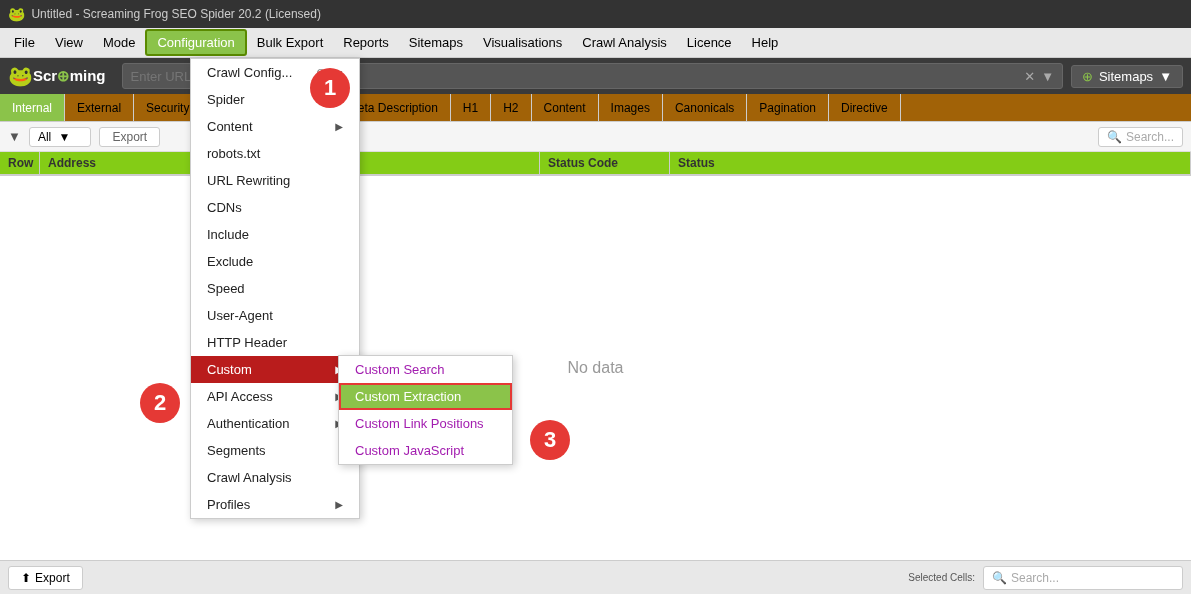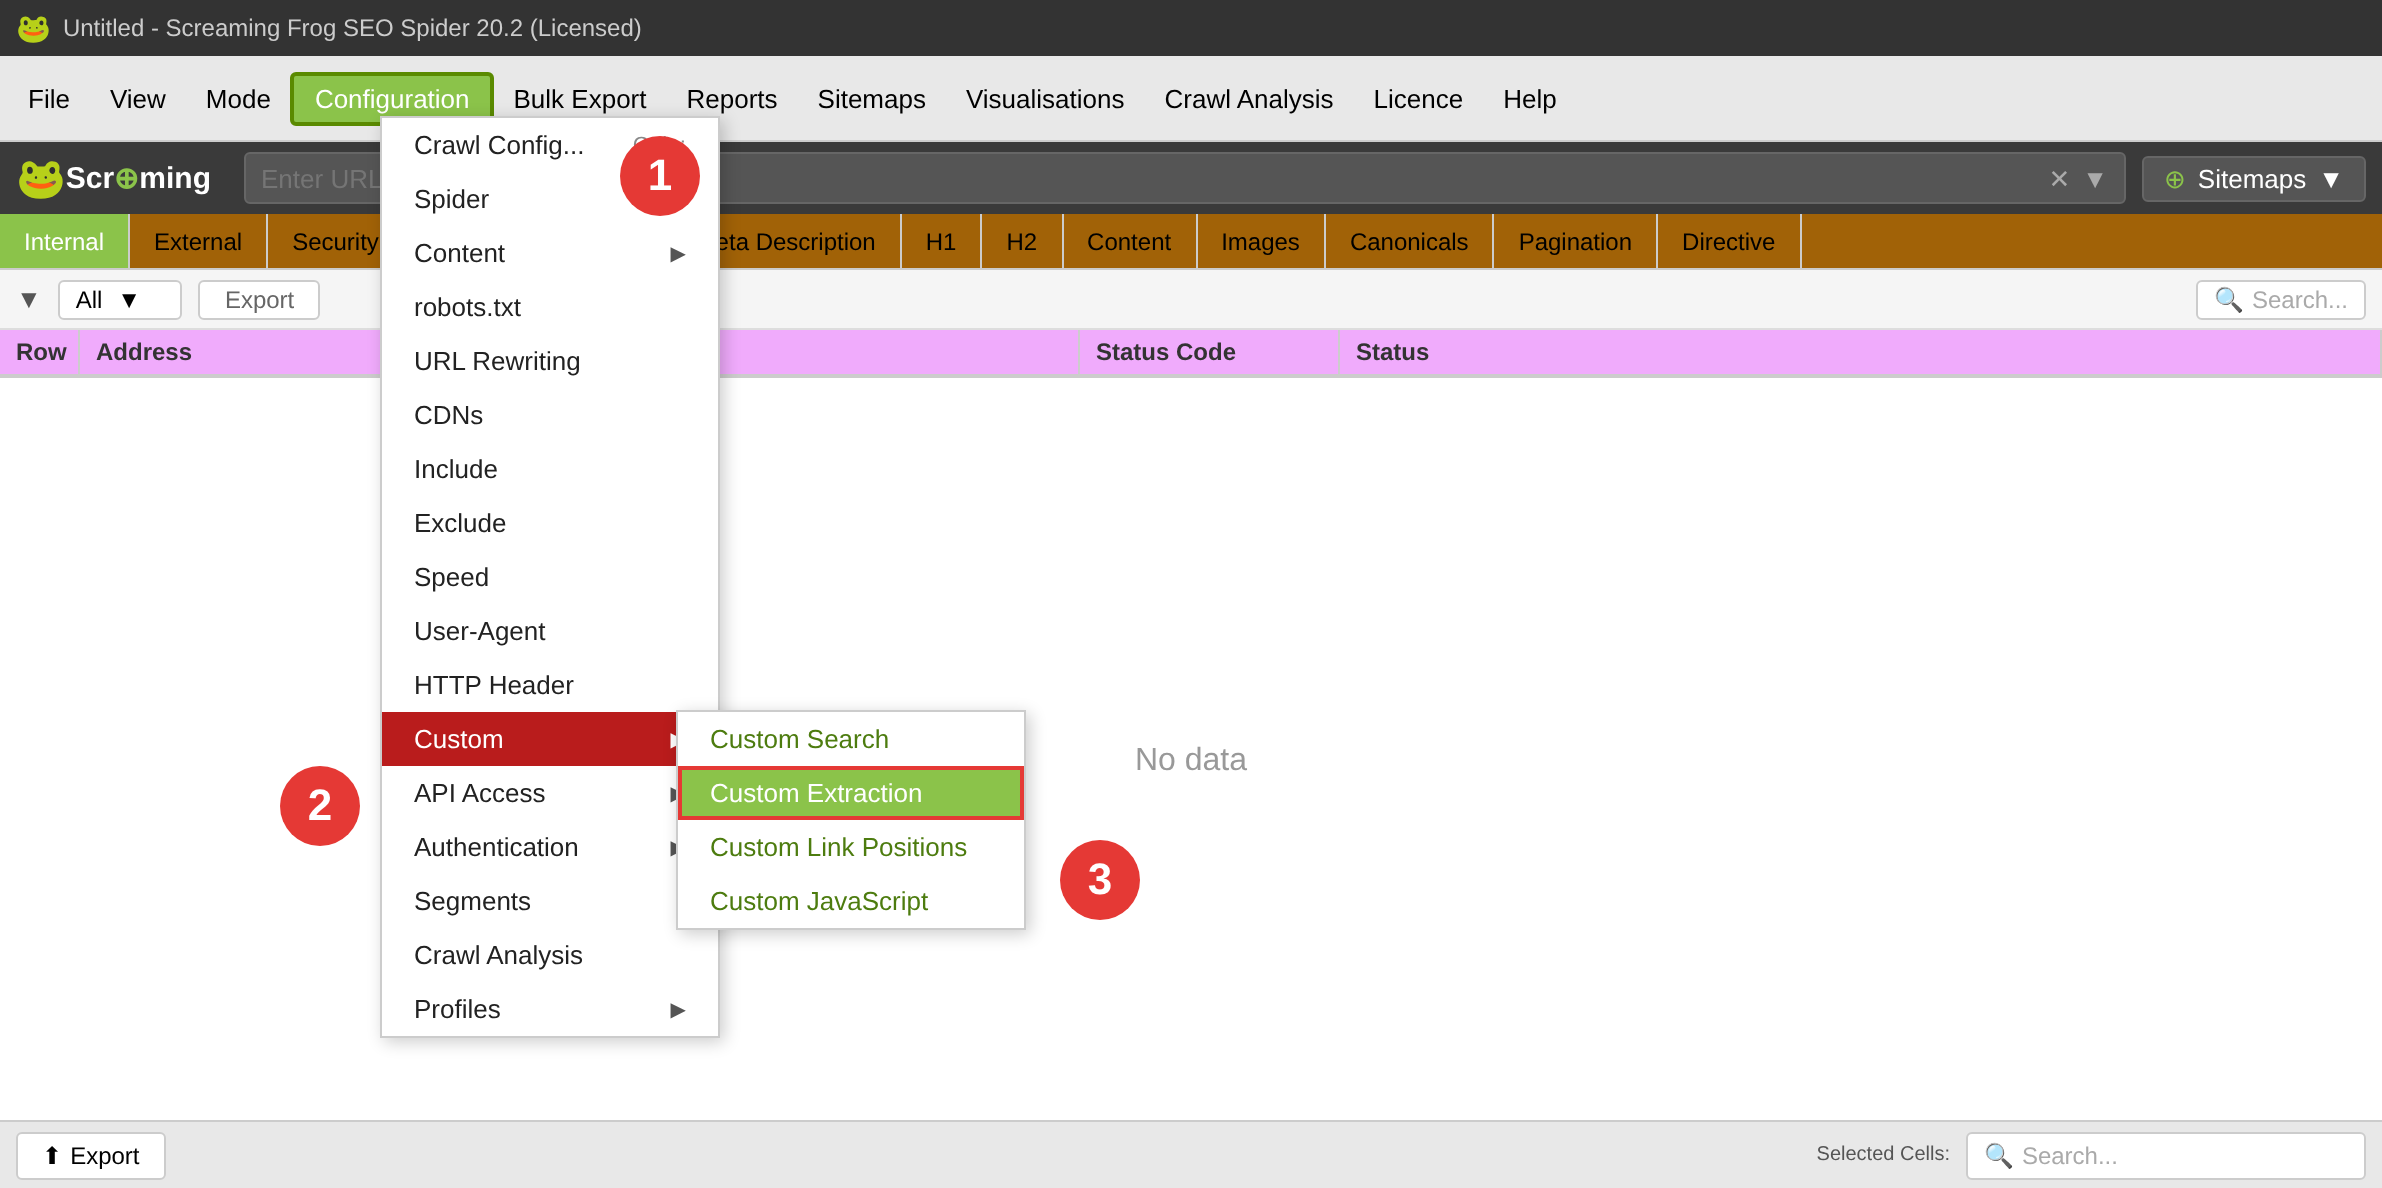--- a/index.html
+++ b/index.html
@@ -13,21 +13,21 @@
       display: flex;
       align-items: center;
       padding: 0 8px;
       font-size: 12px;
     }
     .title-bar-icon { margin-right: 6px; color: #8bc34a; font-size: 14px; }
 
     
     .menu-bar {
       background: #e8e8e8;
-      height: 43px;
+      height: 30px;
       display: flex;
       align-items: center;
       padding: 0 4px;
       border-bottom: 1px solid #ccc;
     }
     .menu-item {
       padding: 4px 10px;
       cursor: pointer;
       font-size: 13px;
       border-radius: 3px;
@@ -151,21 +151,21 @@
       padding: 2px 8px;
       font-size: 12px;
       display: flex;
       align-items: center;
       gap: 4px;
       color: #aaa;
     }
 
     
     .col-headers {
-      background: #f0abfc;
+      background: #84cc16;
       height: 24px;
       display: flex;
       align-items: center;
       border-bottom: 2px solid #ccc;
       font-size: 12px;
       font-weight: bold;
       color: #333;
     }
     .col-header {
       padding: 0 8px;
@@ -269,21 +269,21 @@
       background: white;
       border: 1px solid #ccc;
       box-shadow: 2px 2px 8px rgba(0,0,0,0.2);
       min-width: 175px;
       z-index: 101;
       font-size: 13px;
     }
     .custom-submenu-item {
       padding: 6px 16px;
       cursor: pointer;
-      color: #4d7c0f;
+      color: #a21caf;
       white-space: nowrap;
     }
     .custom-submenu-item.highlighted { background: #8bc34a; color: white; }
 
     
     .step-number {
       position: absolute;
       width: 40px;
       height: 40px;
       border-radius: 50%;

